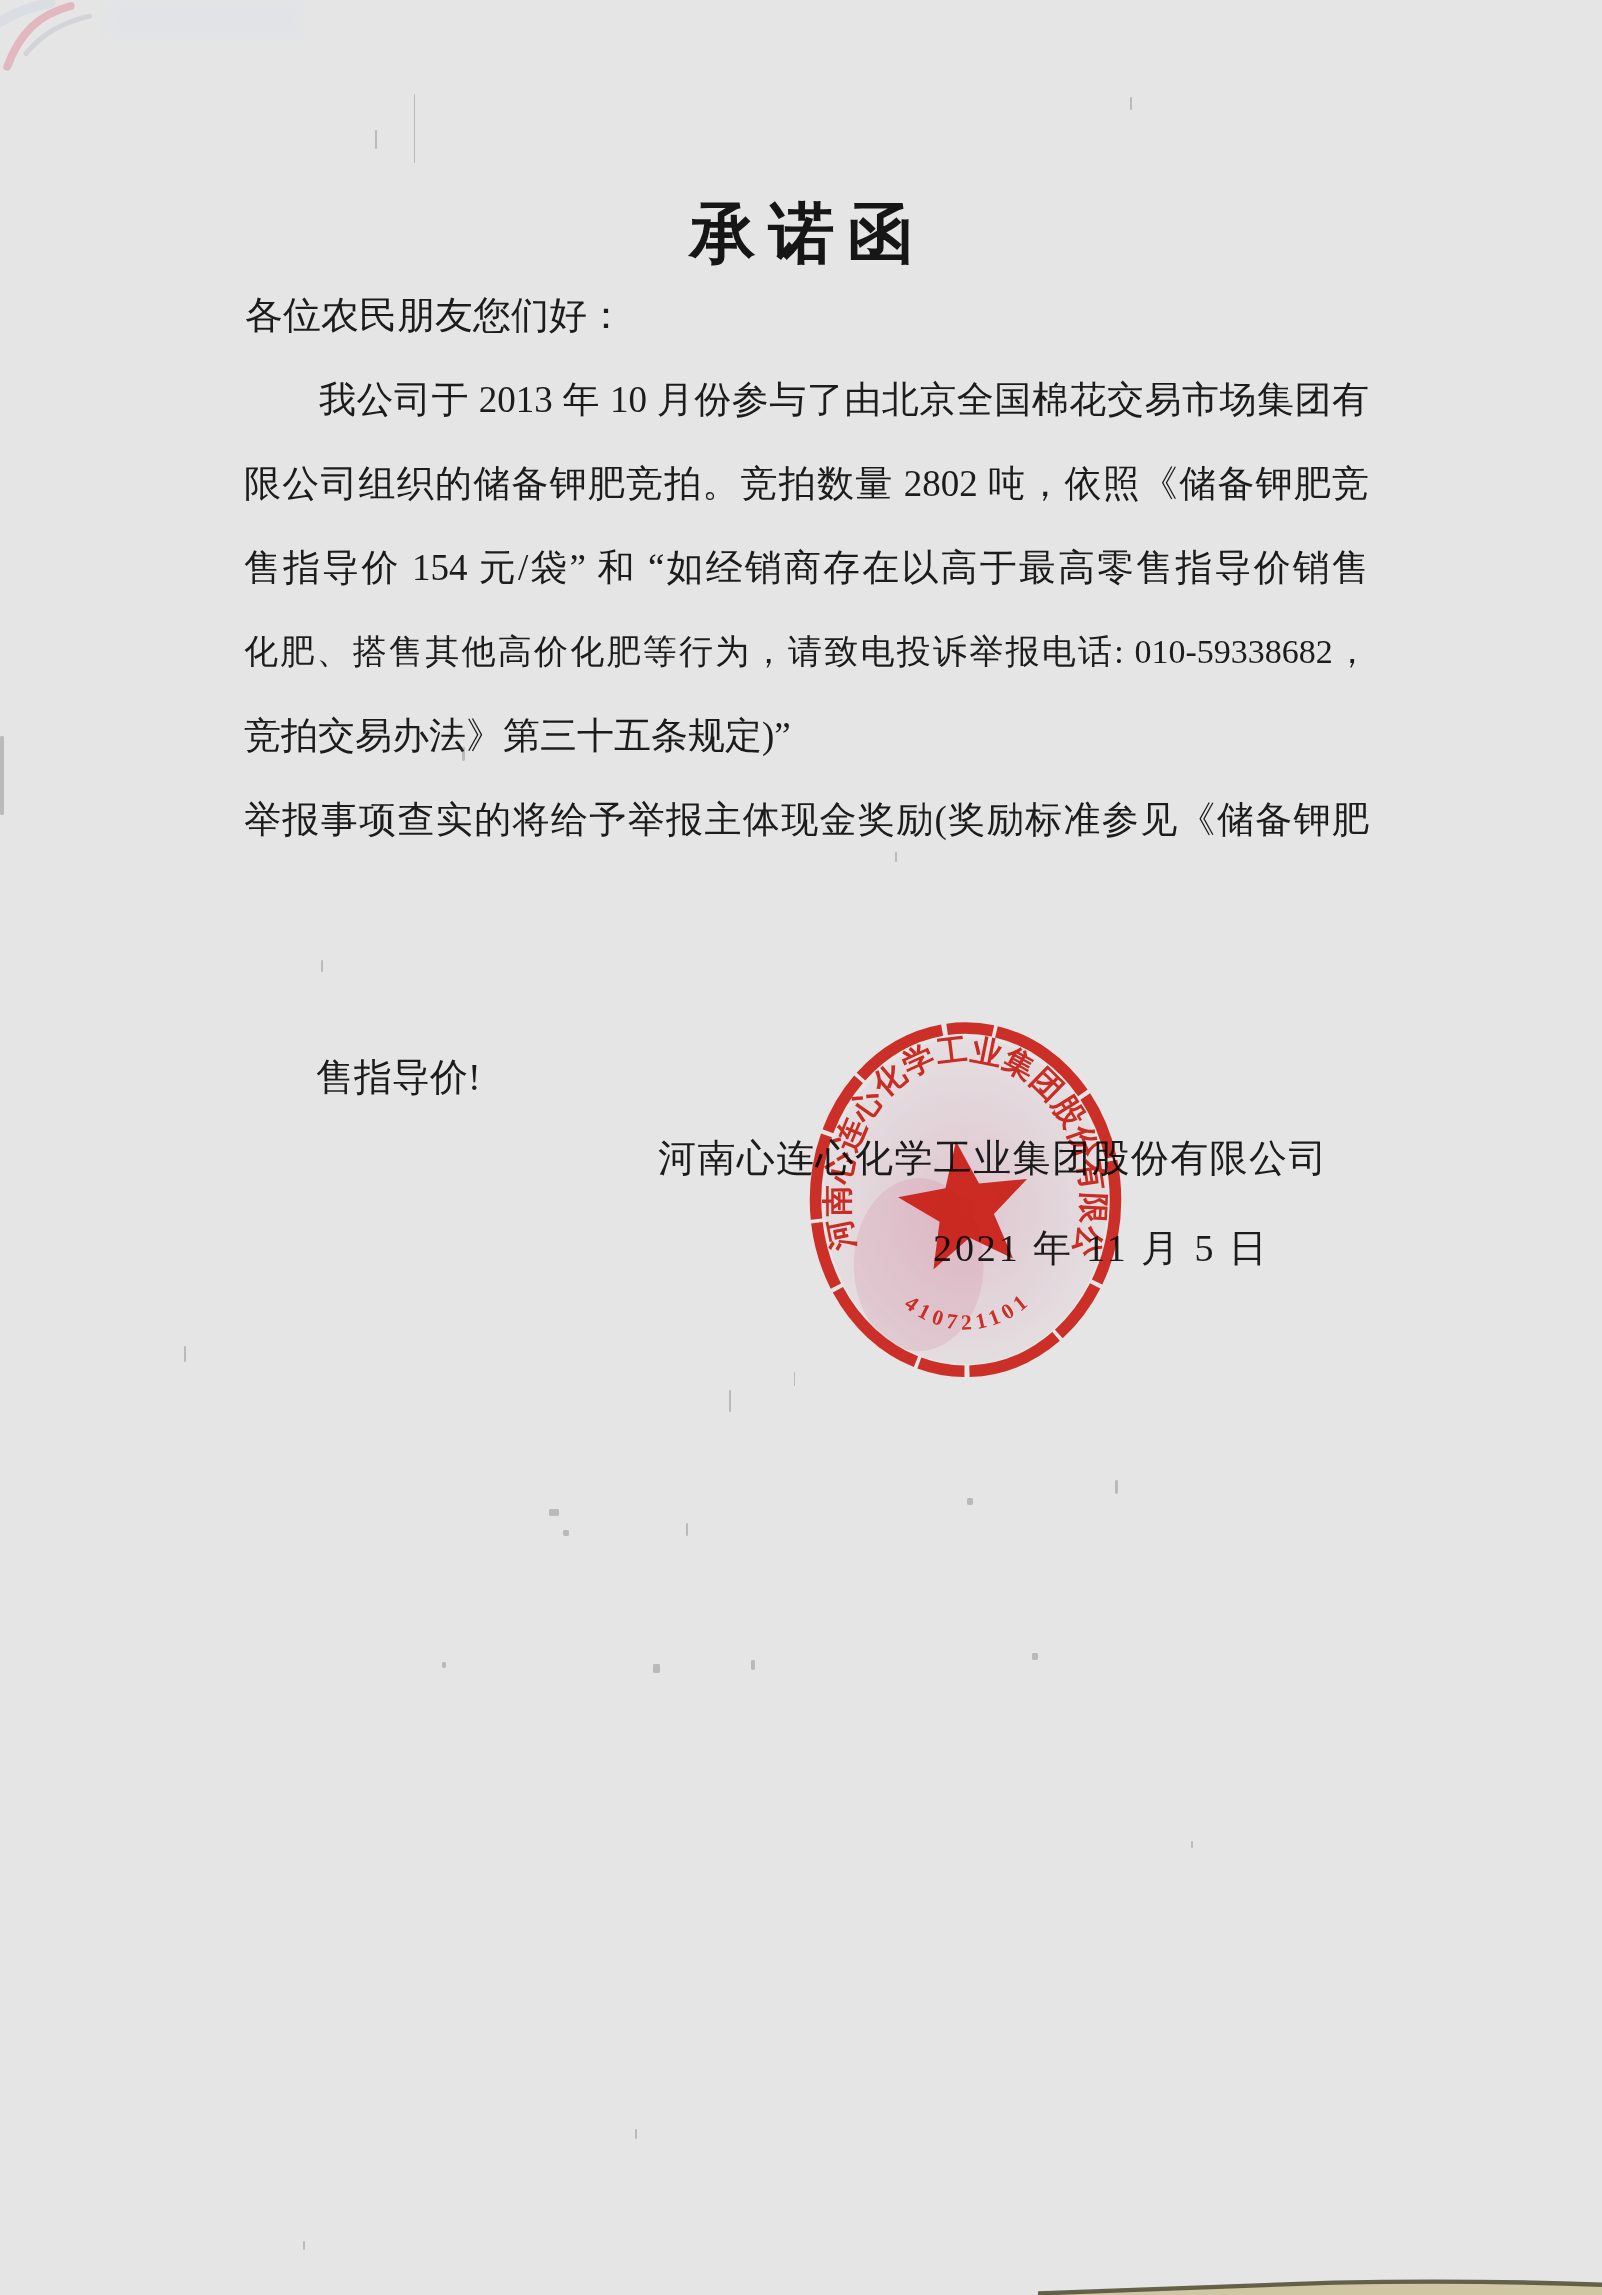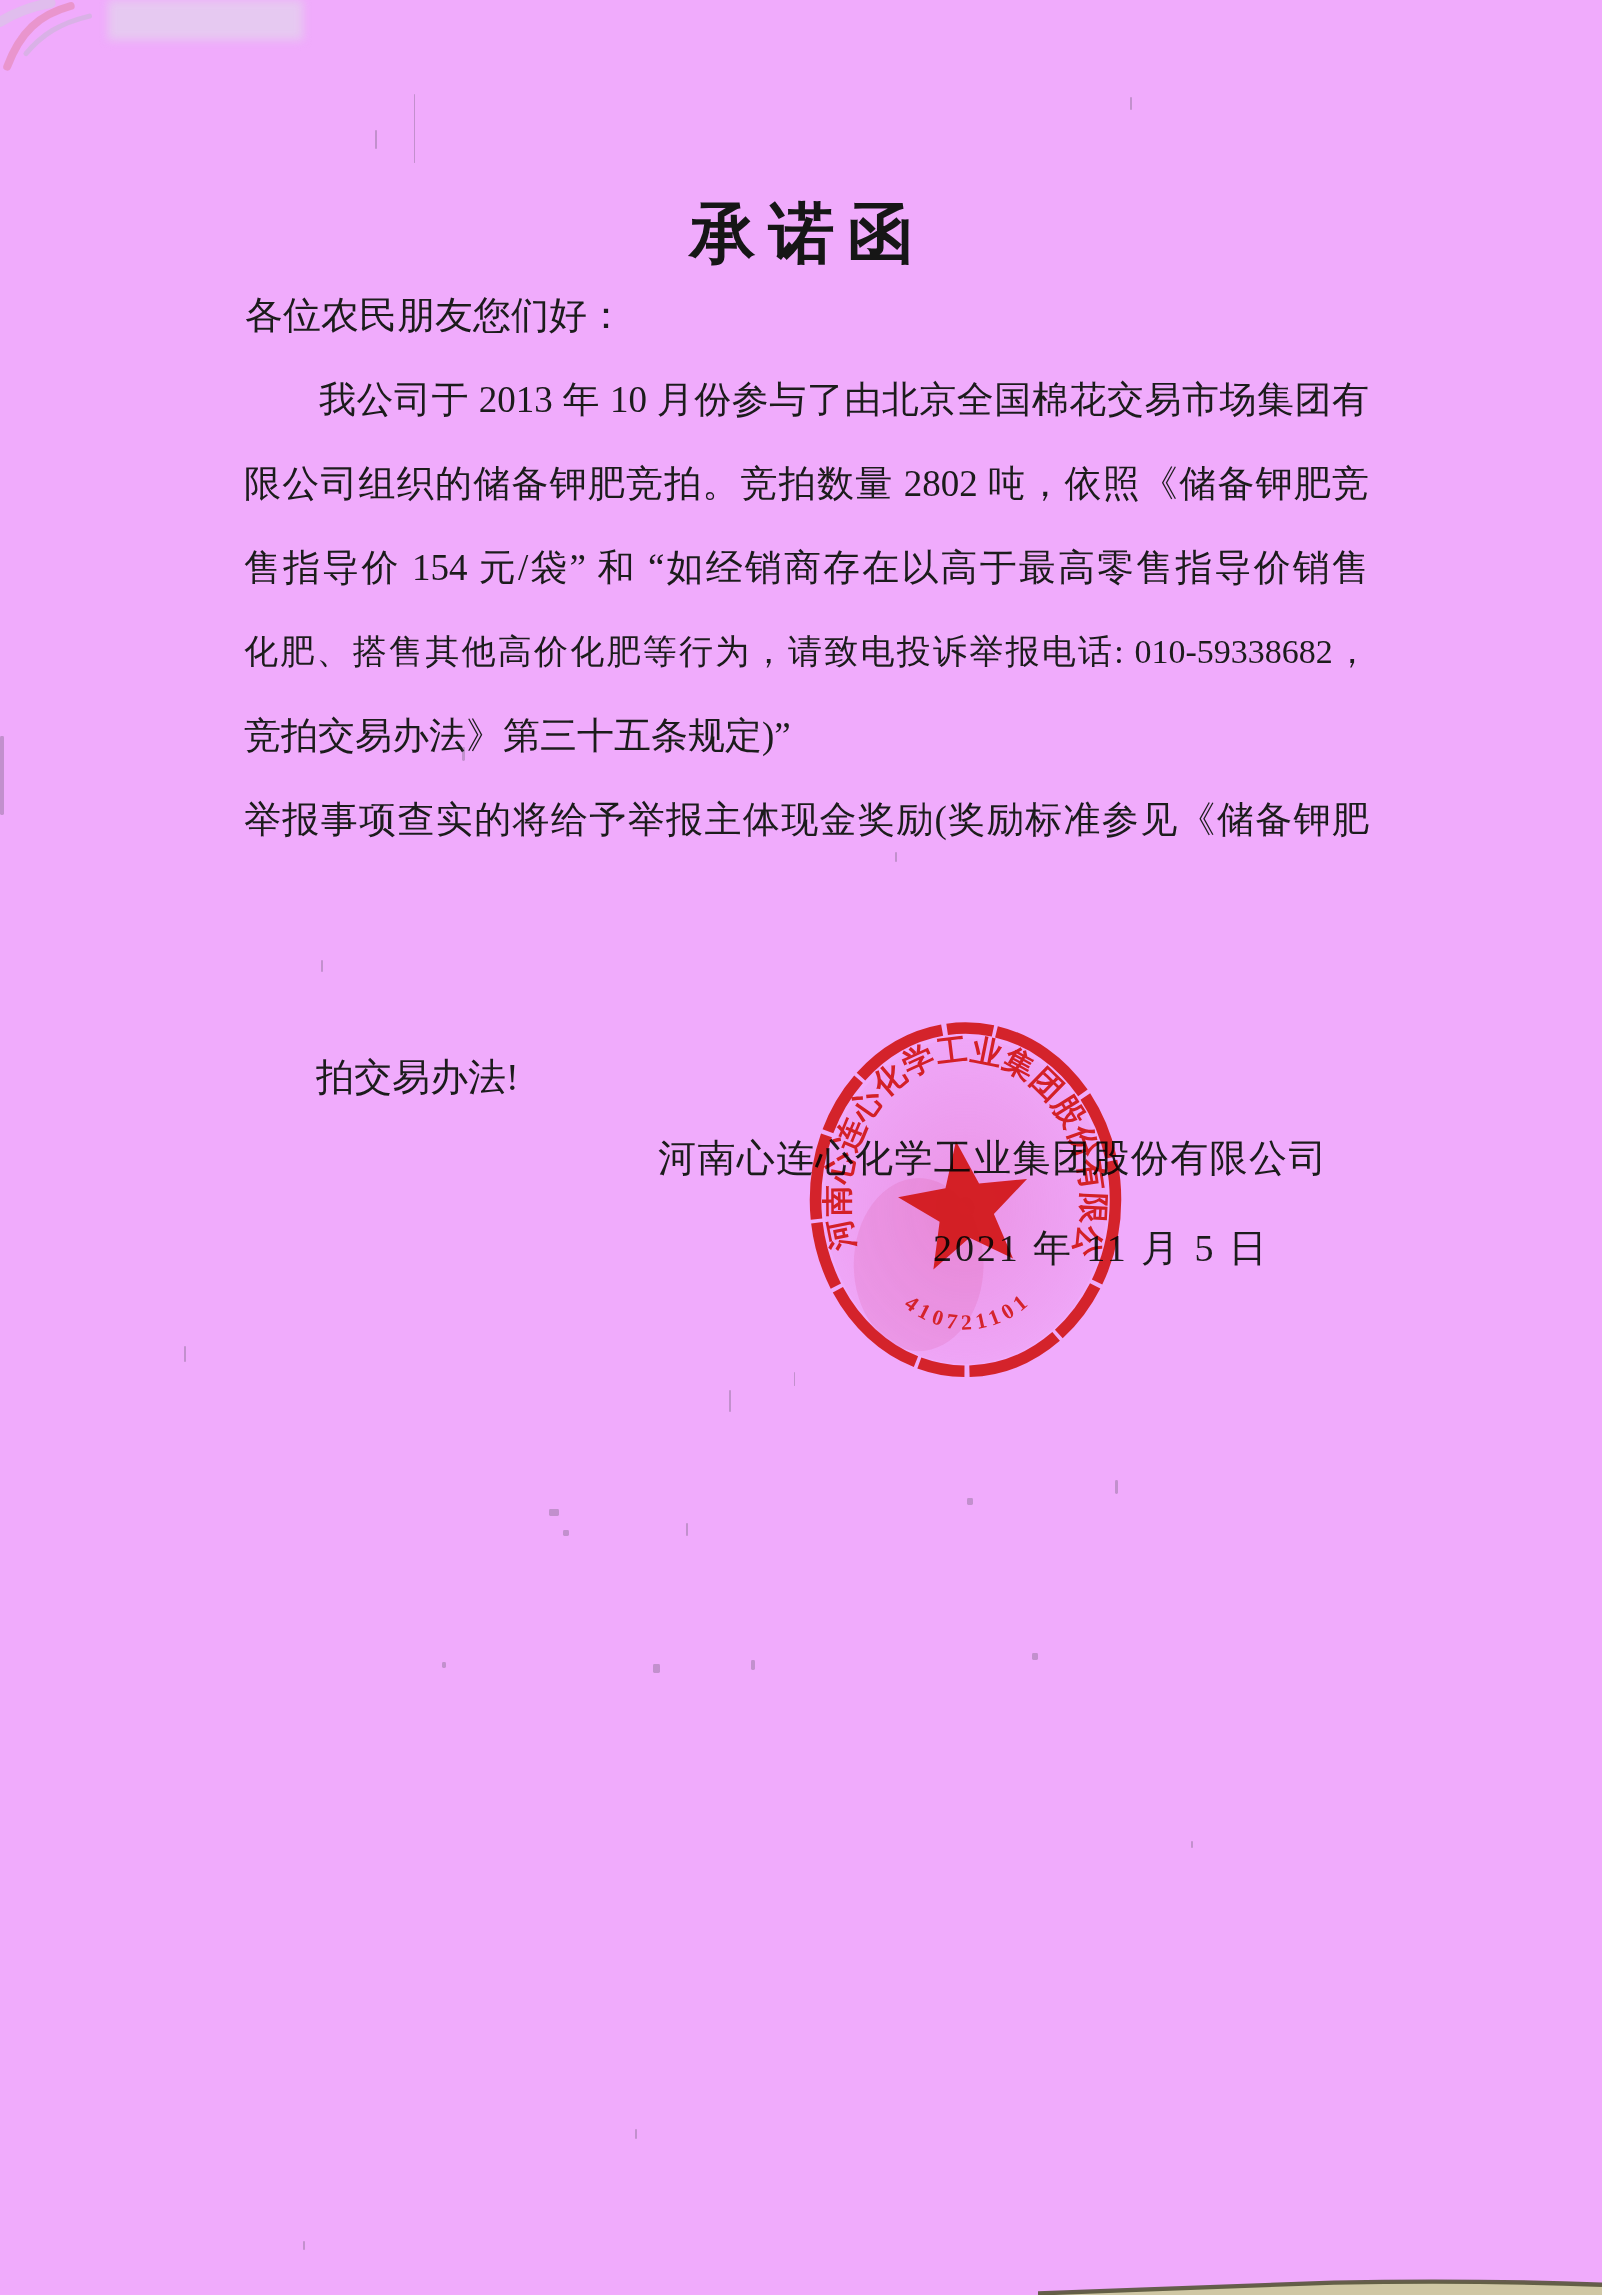--- a/index.html
+++ b/index.html
@@ -1,19 +1,19 @@
 <!DOCTYPE html>
 <html style="font-size:11.5px"><head>
 <meta charset="utf-8">
 <style>
   html,body{margin:0;padding:0;background:#ffffff;}
   .page{
     position:relative;
     width:1603px;height:2295px;
-    background:#f0abfc;
+    background:#e5e5e5;
     overflow:hidden;
     font-family:"Liberation Serif","DejaVu Serif",serif;
     color:#1c1c1c;
   }
   .title{
     position:absolute;top:189px;left:0;width:1603px;
     text-align:center;
     font-size:66px;font-weight:700;
     letter-spacing:13px;text-indent:13px;
     color:#161616;
@@ -85,21 +85,21 @@
 
   <div class="body-text">
     <div class="bline first">我公司于 2013 年 10 月份参与了由北京全国棉花交易市场集团有</div>
     <div class="bline">限公司组织的储备钾肥竞拍。竞拍数量 2802 吨，依照《储备钾肥竞</div>
     <div class="bline">售指导价 154 元/袋” 和 “如经销商存在以高于最高零售指导价销售</div>
     <div class="bline tight">化肥、搭售其他高价化肥等行为，请致电投诉举报电话: 010-59338682，</div>
     <div class="bline last">竞拍交易办法》第三十五条规定)”</div>
     <div class="bline">举报事项查实的将给予举报主体现金奖励(奖励标准参见《储备钾肥</div>
   </div>
 
-  <div class="closing">拍交易办法!</div>
+  <div class="closing">售指导价!</div>
 
   <div class="company">河南心连心化学工业集团股份有限公司</div>
 
   <div class="date">2021 年 11 月 5 日</div>
 
   <svg class="seal" viewBox="0 0 500 545">
     <defs>
       <path id="sealArcTop" d="M 96.8 336 A 163 193 0 1 1 403.2 336" fill="none"></path>
       <path id="sealArcBottom" d="M 164 417.5 A 150 180 0 0 0 336 417.5" fill="none"></path>
       <radialGradient id="sealHaze" cx="50%" cy="52%" r="60%">

